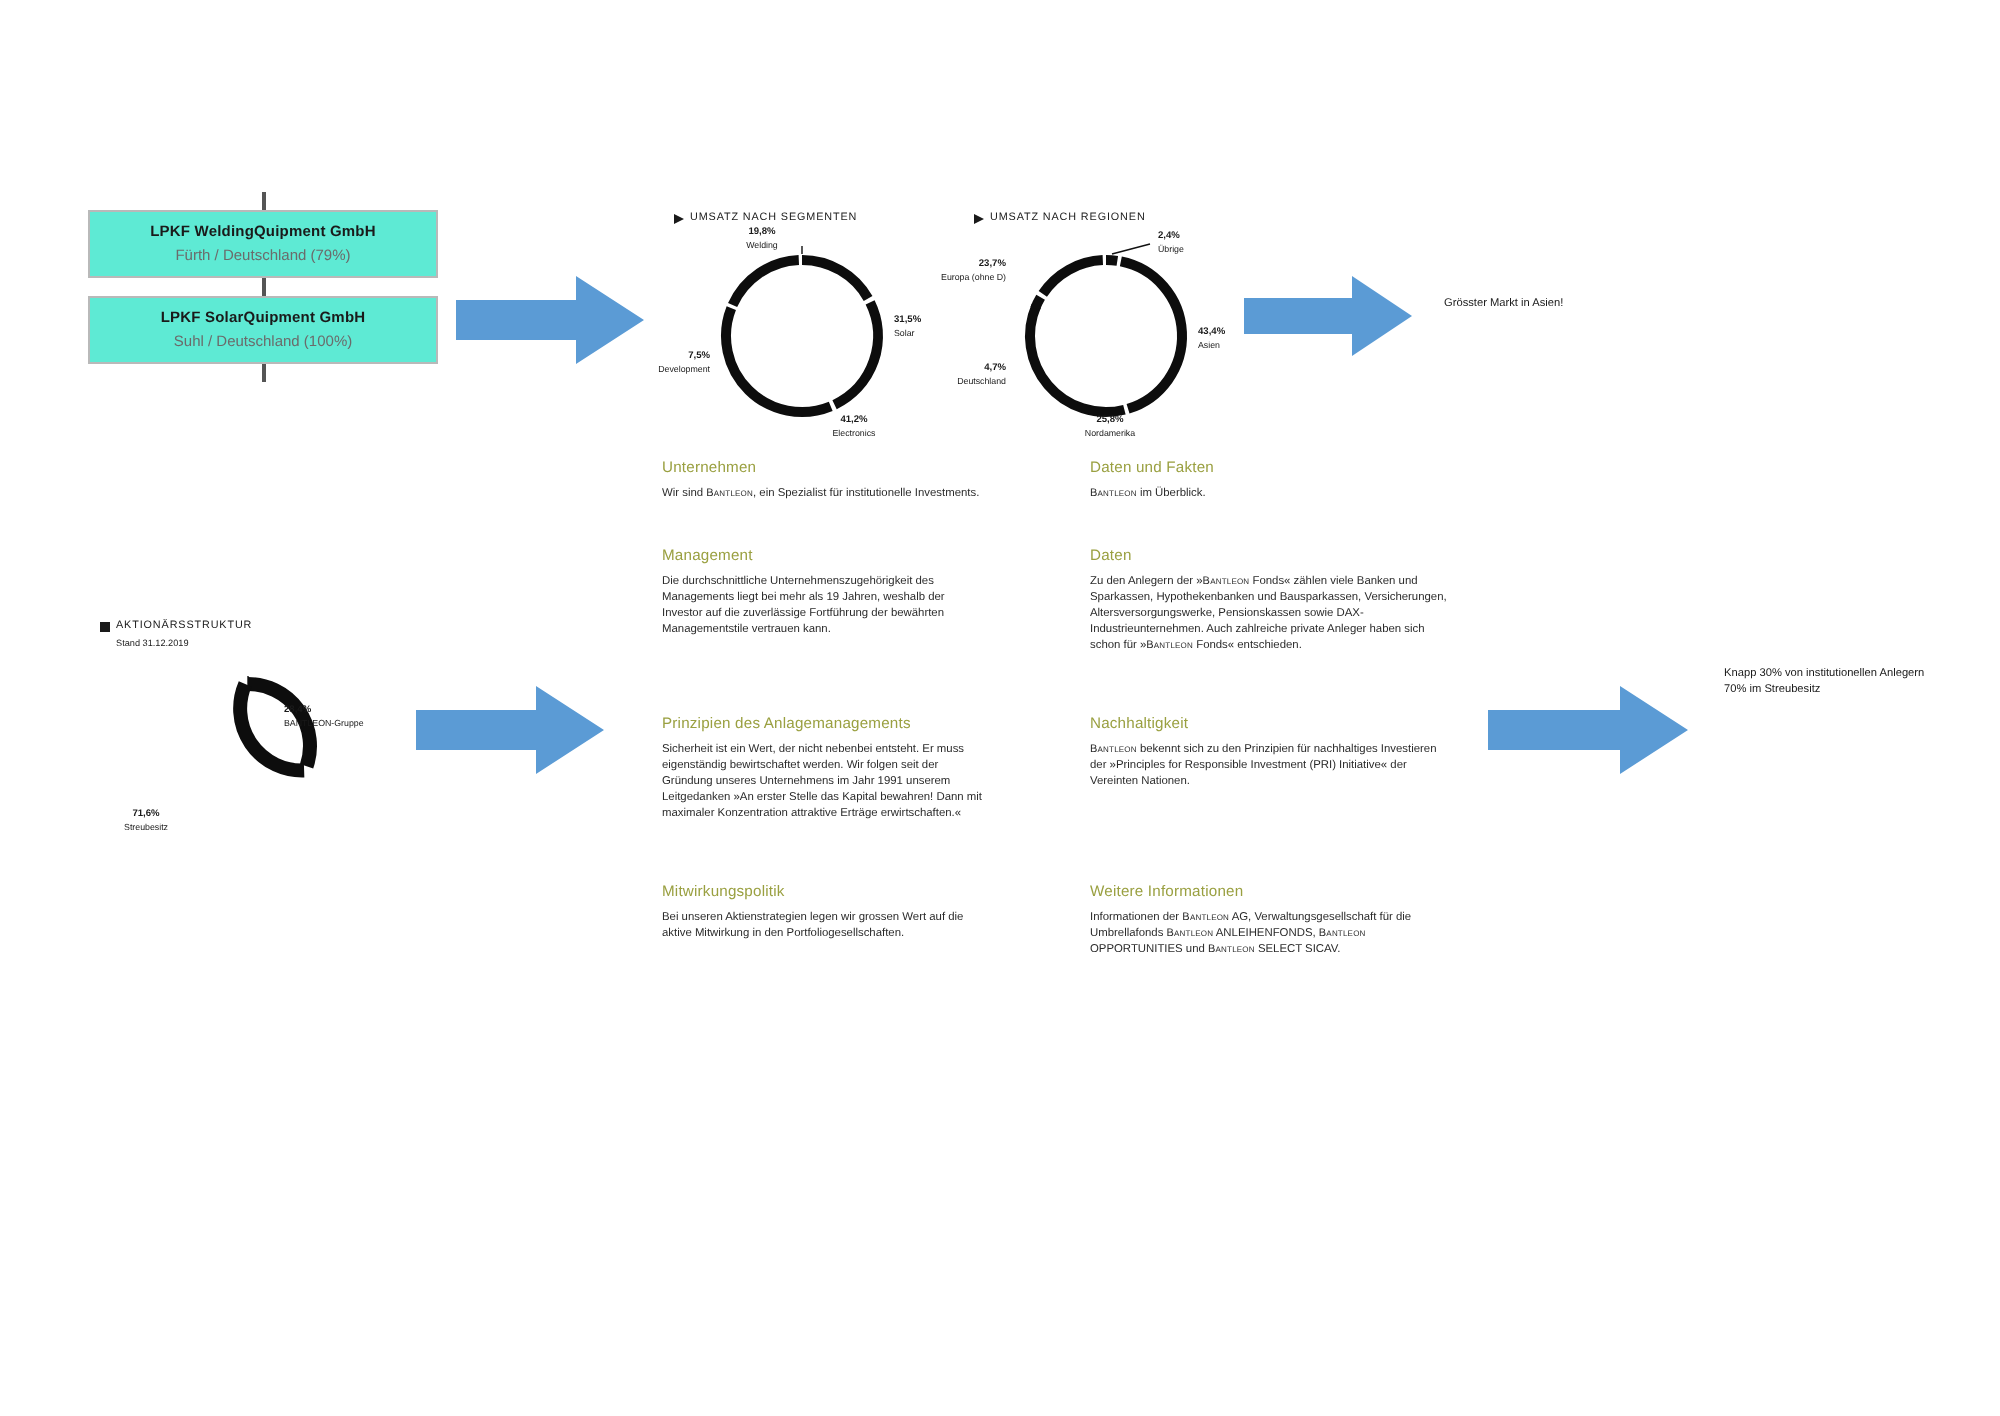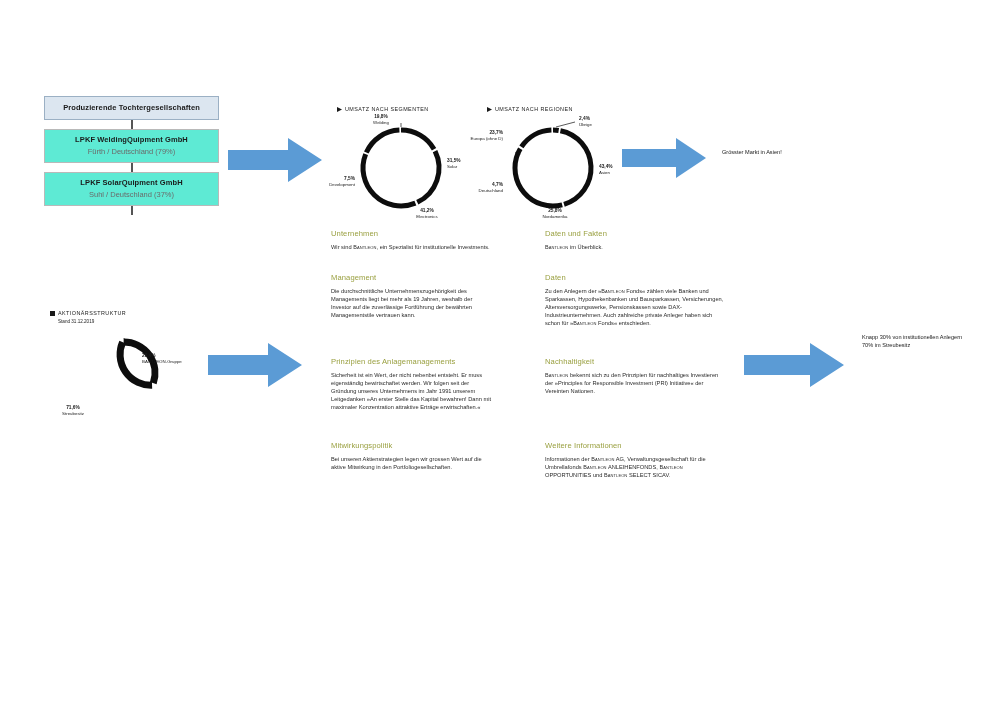--- a/index.html
+++ b/index.html
@@ -76,34 +76,31 @@
   .row-a .about-cell{min-height:34px;}
   .row-b .about-cell{min-height:74px;}
   .row-c .about-cell{min-height:74px;}
 </style>
 </head>
 <body>
 
 <div class="canvas">
 
   <div class="org">
-    <div class="org-box header">
-      <div class="org-title">Produzierende Tochtergesellschaften</div>
-    </div>
     <div class="org-conn thick"></div>
 
     <div class="org-box">
       <div class="org-title">LPKF WeldingQuipment GmbH</div>
       <div class="org-sub">Fürth / Deutschland (79%)</div>
     </div>
     <div class="org-conn thick"></div>
 
     <div class="org-box">
       <div class="org-title">LPKF SolarQuipment GmbH</div>
-      <div class="org-sub">Suhl / Deutschland (37%)</div>
+      <div class="org-sub">Suhl / Deutschland (100%)</div>
     </div>
     <div class="org-conn thick"></div>
 
   </div>
 
   <div class="arrow" style="left:228px;top:138px;">
     <svg width="94" height="44" viewBox="0 0 94 44" aria-hidden="true">
       <polygon points="0,12 60,12 60,0 94,22 60,44 60,32 0,32" fill="#5b9bd5"></polygon>
     </svg>
   </div>

